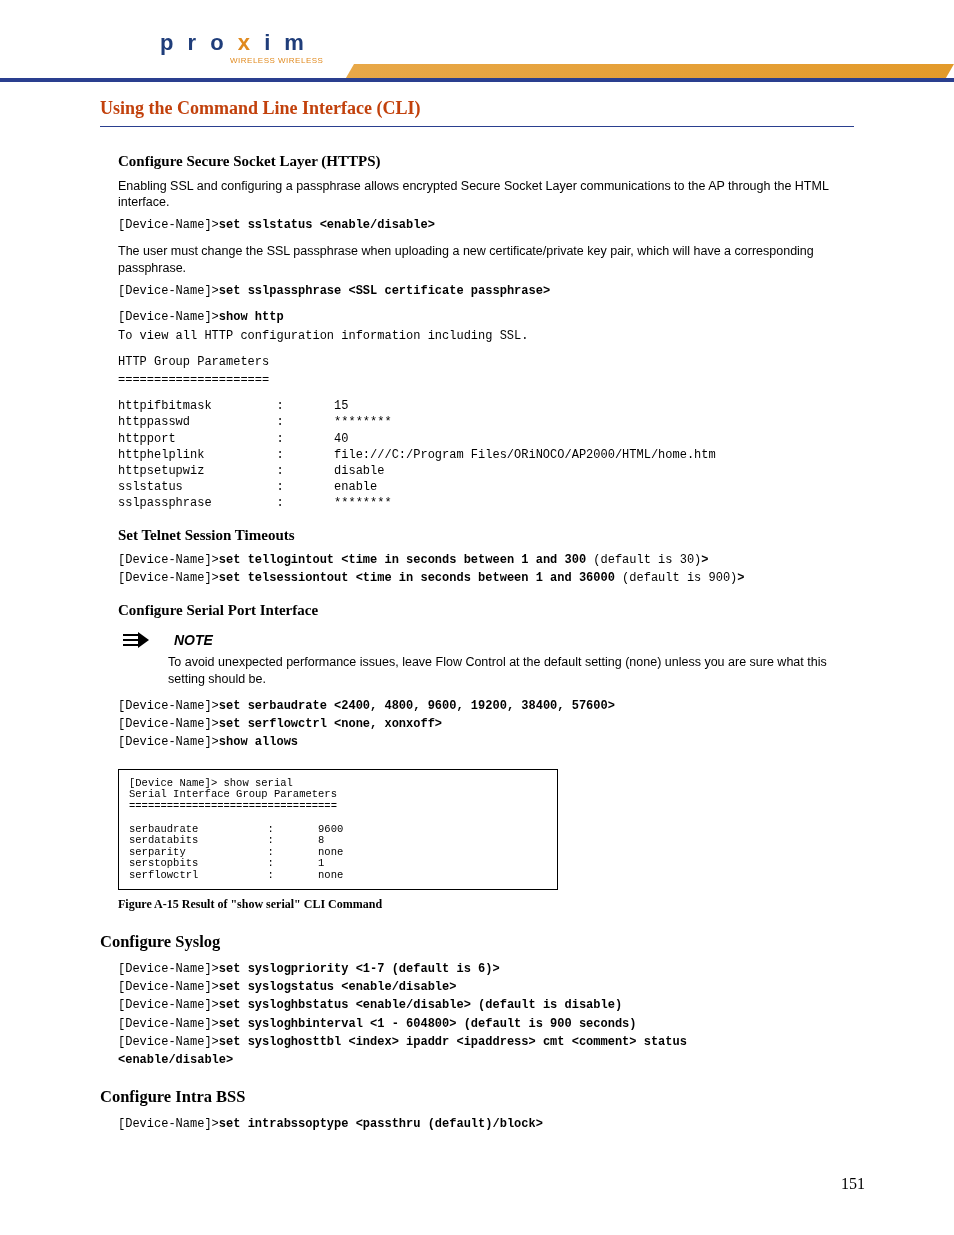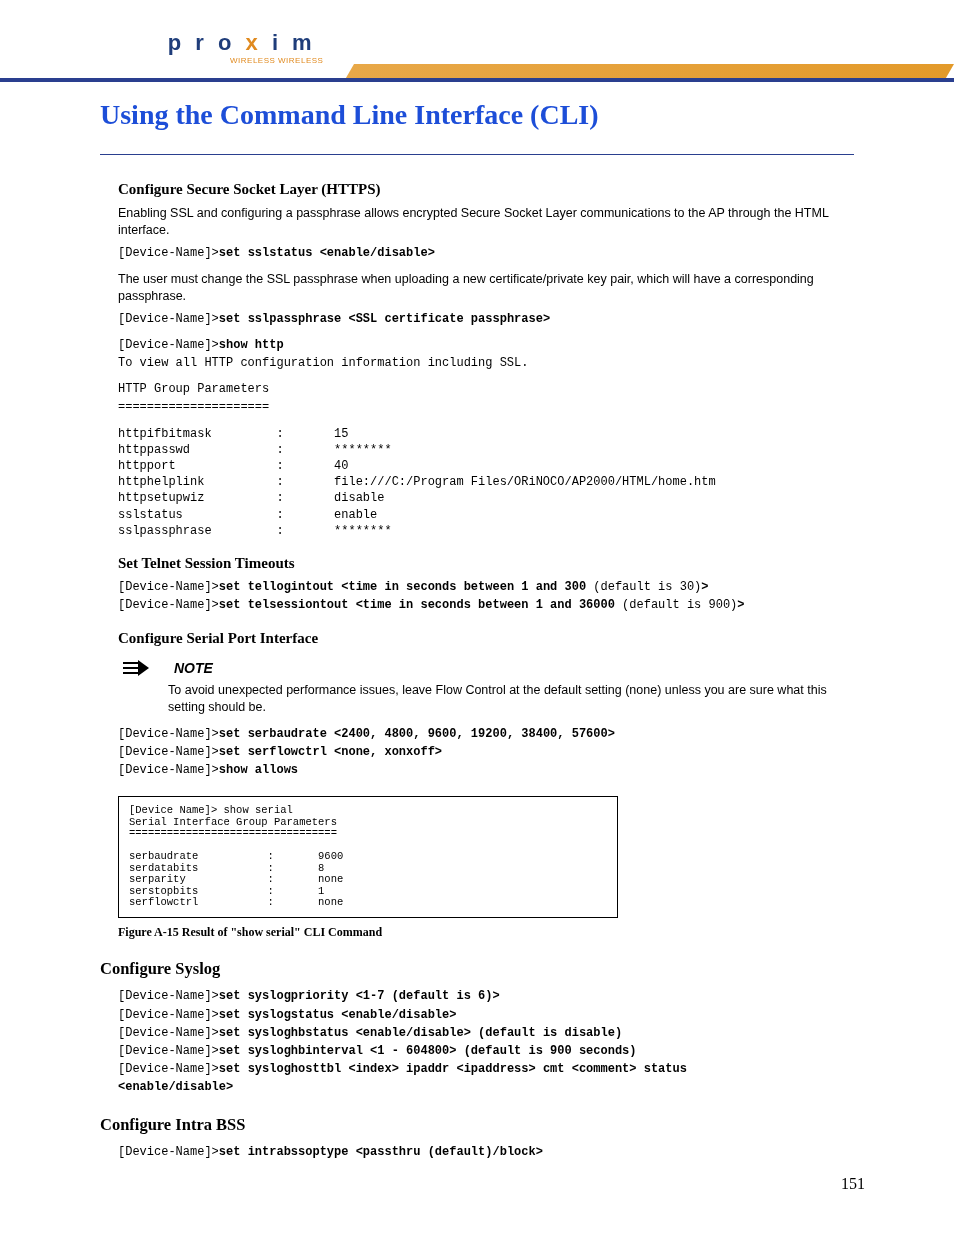--- a/index.html
+++ b/index.html
@@ -20,21 +20,20 @@
   }
   .header-row {
     position: relative;
     height: 56px;
     margin-bottom: 12px;
   }
   .logo {
     position: absolute;
     left: 60px;
     top: 0;
-    text-align: center;
   }
   .logo-text {
     font-family: Arial, sans-serif;
     font-weight: bold;
     font-size: 22px;
     letter-spacing: 4px;
     color: #1f3d7a;
   }
   .logo-sub {
     font-size: 8px;
@@ -60,24 +59,24 @@
     position: absolute;
     left: -100px;
     right: -100px;
     top: 50px;
     height: 4px;
     background: #2a3f8f;
   }
   h1.section-title {
     font-family: "Times New Roman", Times, serif;
     font-weight: bold;
-    font-size: 28px;
-    color: #1d4ed8;
+    font-size: 18px;
+    color: #c2410c;
     border-bottom: 1.5px solid #2a3f8f;
-    padding-bottom: 20px;
+    padding-bottom: 6px;
     margin: 12px 0 24px 0;
     width: 100%;
   }
   h3.subsection {
     font-family: "Times New Roman", Times, serif;
     font-weight: bold;
     font-size: 15px;
     margin: 14px 0 6px 0;
     padding-left: 18px;
   }
@@ -99,21 +98,21 @@
     white-space: pre;
     padding-left: 18px;
     margin: 2px 0;
   }
   .cli-block { margin: 6px 0 10px 0; }
   .param-table { line-height: 1.35; }
   .figure-box {
     border: 1px solid #000;
     margin: 18px 0 6px 18px;
     padding: 8px 10px 8px 10px;
-    width: 500px;
+    width: 440px;
     font-family: "Courier New", Courier, monospace;
     font-size: 10.5px;
     white-space: pre;
     line-height: 1.1;
   }
   .figure-caption {
     font-family: "Times New Roman", Times, serif;
     font-size: 12px;
     font-weight: bold;
     margin: 6px 0 0 18px;

